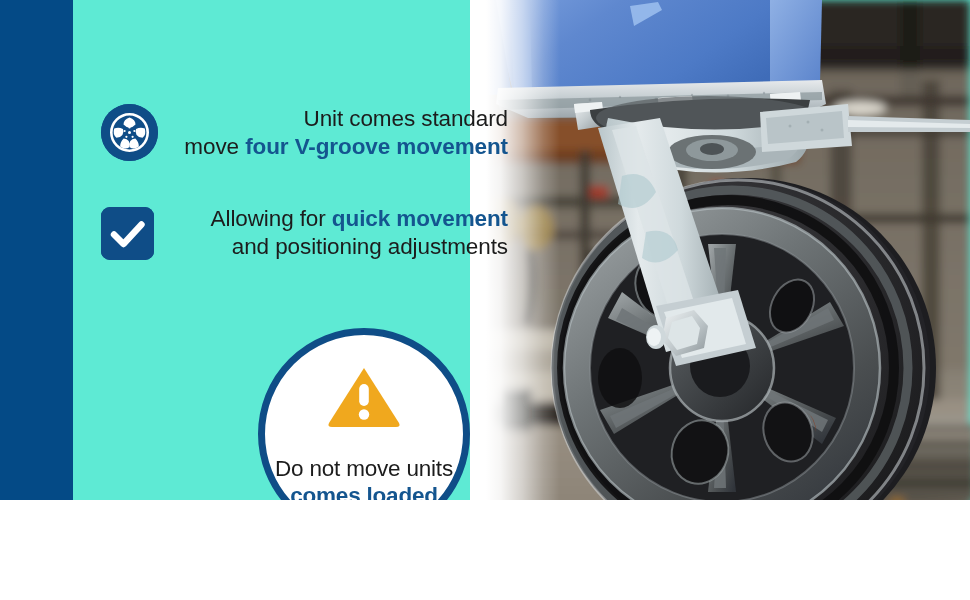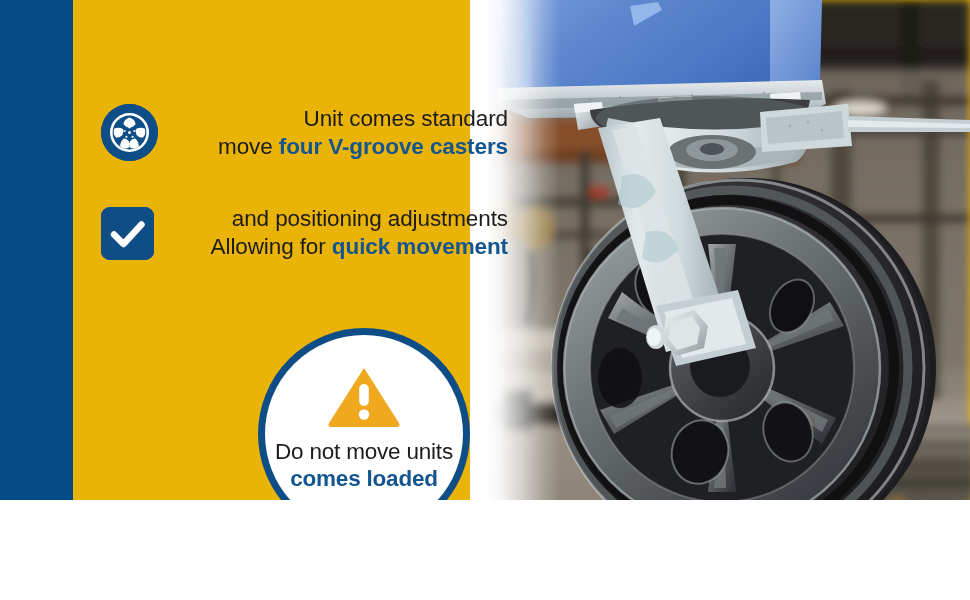--- a/index.html
+++ b/index.html
@@ -1,21 +1,21 @@
 <!DOCTYPE html>
 <html><head>
 <meta charset="utf-8">
 <style>
   html,body{margin:0;padding:0;}
   body{
     width:970px;height:600px;overflow:hidden;
     background:#ffffff;
     font-family:"Liberation Sans", sans-serif;
   }
-  .canvas{position:relative;width:970px;height:500px;background:#eab308;overflow:hidden;}
+  .canvas{position:relative;width:970px;height:500px;background:#5eead4;overflow:hidden;}
 
   
   .blue-bar{position:absolute;left:0;top:0;width:73px;height:600px;background:#044a86;}
 
   
   .photo{position:absolute;left:470px;top:0;width:500px;height:600px;overflow:hidden;}
   .photo svg{display:block;}
   .photo-fade{
     position:absolute;left:0;top:0;width:90px;height:600px;
     background:linear-gradient(to right,#ffffff 0%,#ffffff 18%,rgba(255,255,255,0.92) 34%,rgba(255,255,255,0.62) 58%,rgba(255,255,255,0.22) 82%,rgba(255,255,255,0) 100%);
@@ -46,20 +46,21 @@
   .feature-text .hl{color:#14558f;font-weight:bold;}
   .feature-text .ln{display:block;}
 
   
   .warn-circle{
     position:absolute;left:185px;top:328px;width:212px;height:212px;
     border:7.5px solid #0f4d87;border-radius:50%;
     background:#ffffff;
     display:flex;flex-direction:column;align-items:center;justify-content:flex-start;
     box-sizing:border-box;
+    gap:17px;
   }
   .warn-tri{margin-top:30px;width:74px;height:62px;}
   .warn-text{
     margin-top:11px;text-align:center;color:#1c1c1c;
     font-size:22.5px;line-height:27px;letter-spacing:-0.2px;white-space:nowrap;
   }
   .warn-text .hl{color:#14558f;font-weight:bold;display:block;}
 </style>
 </head>
 <body>
@@ -369,37 +370,37 @@
             <circle cx="33.4" cy="27" r="1.1"></circle>
             <circle cx="31.6" cy="32.8" r="1.1"></circle>
             <circle cx="25.4" cy="32.8" r="1.1"></circle>
             <circle cx="23.6" cy="27" r="1.1"></circle>
           </g>
         </svg>
       </div>
       <div class="feature-text">
         <span class="ln">Unit comes standard</span>
         <span class="ln">
-          <span>move </span><span class="hl">four V-groove casters</span>
+          <span>move </span><span class="hl">four V-groove movement</span>
         </span>
       </div>
     </div>
 
     <div class="feature-row r2">
       <div class="badge square">
         <svg width="53" height="53" viewBox="0 0 53 53">
           <rect x="0" y="0" width="53" height="53" rx="9" fill="#0f4d87"></rect>
           <path d="M13 27.5 L22.5 37 L40.5 17.5" stroke="#ffffff" stroke-width="6.4" stroke-linecap="round" stroke-linejoin="round" fill="none"></path>
         </svg>
       </div>
       <div class="feature-text">
-        <span class="ln">and positioning adjustments</span>
         <span class="ln">
           <span>Allowing for </span><span class="hl">quick movement</span>
         </span>
+        <span class="ln">and positioning adjustments</span>
       </div>
     </div>
 
     <div class="warn-circle">
       <div class="warn-tri">
         <svg width="74" height="62" viewBox="0 0 74 62">
           <path d="M37 3 L72 58 Q74 62 69 62 L5 62 Q0 62 2 58 Z" fill="#f0a81e"></path>
           <rect x="32.2" y="19" width="9.6" height="22" rx="4.8" fill="#ffffff"></rect>
           <circle cx="37" cy="49.5" r="5.2" fill="#ffffff"></circle>
         </svg>

